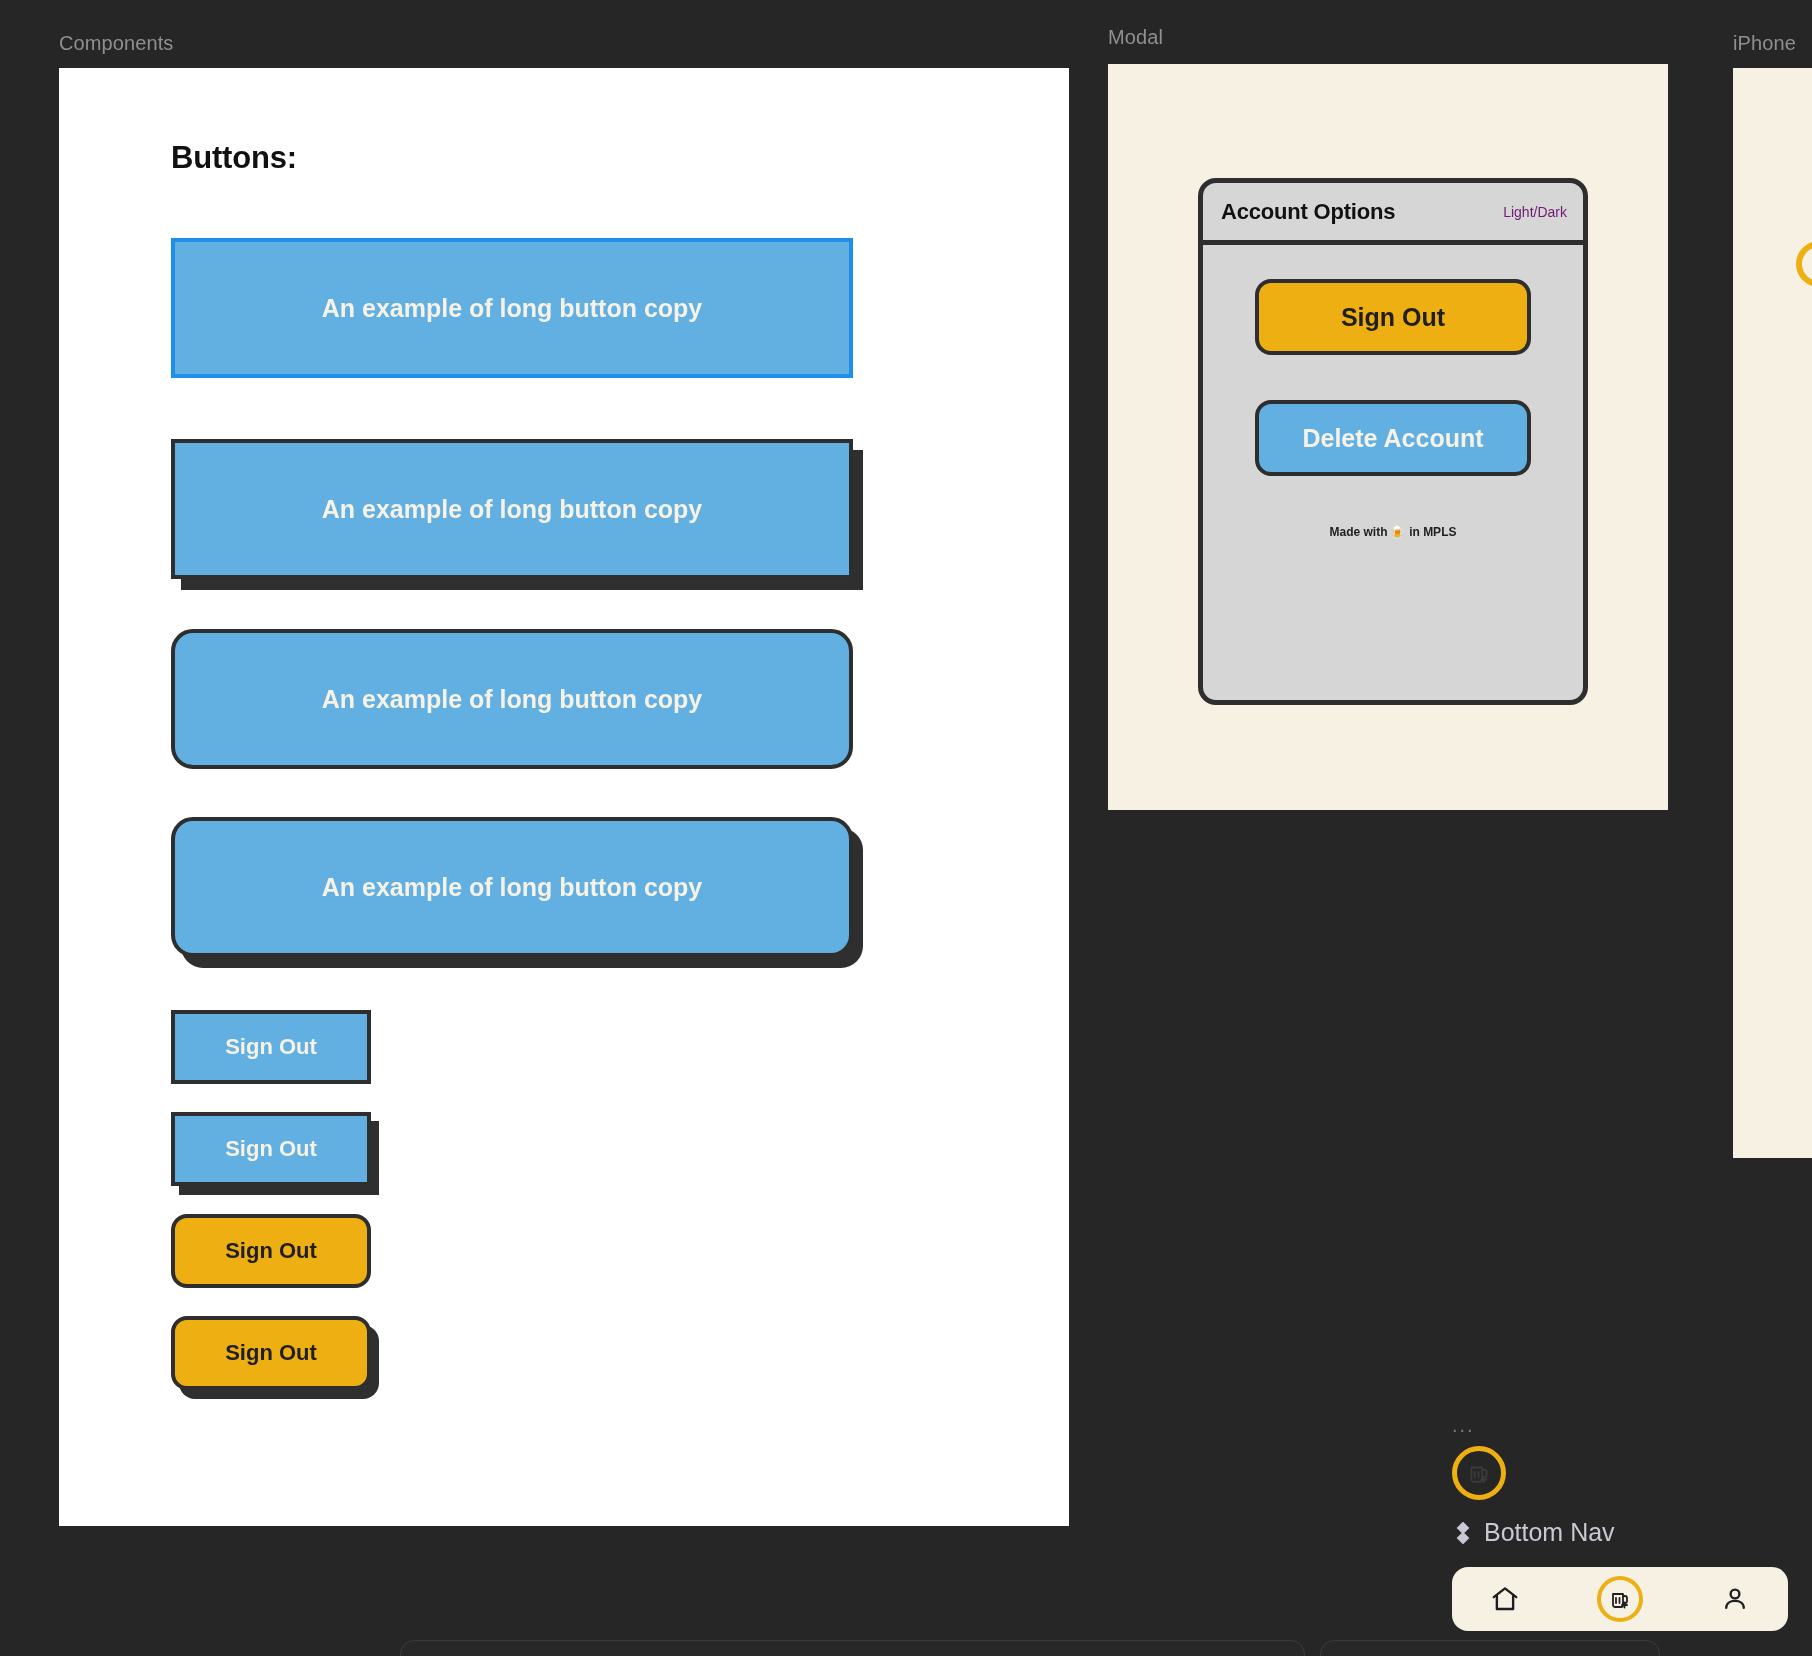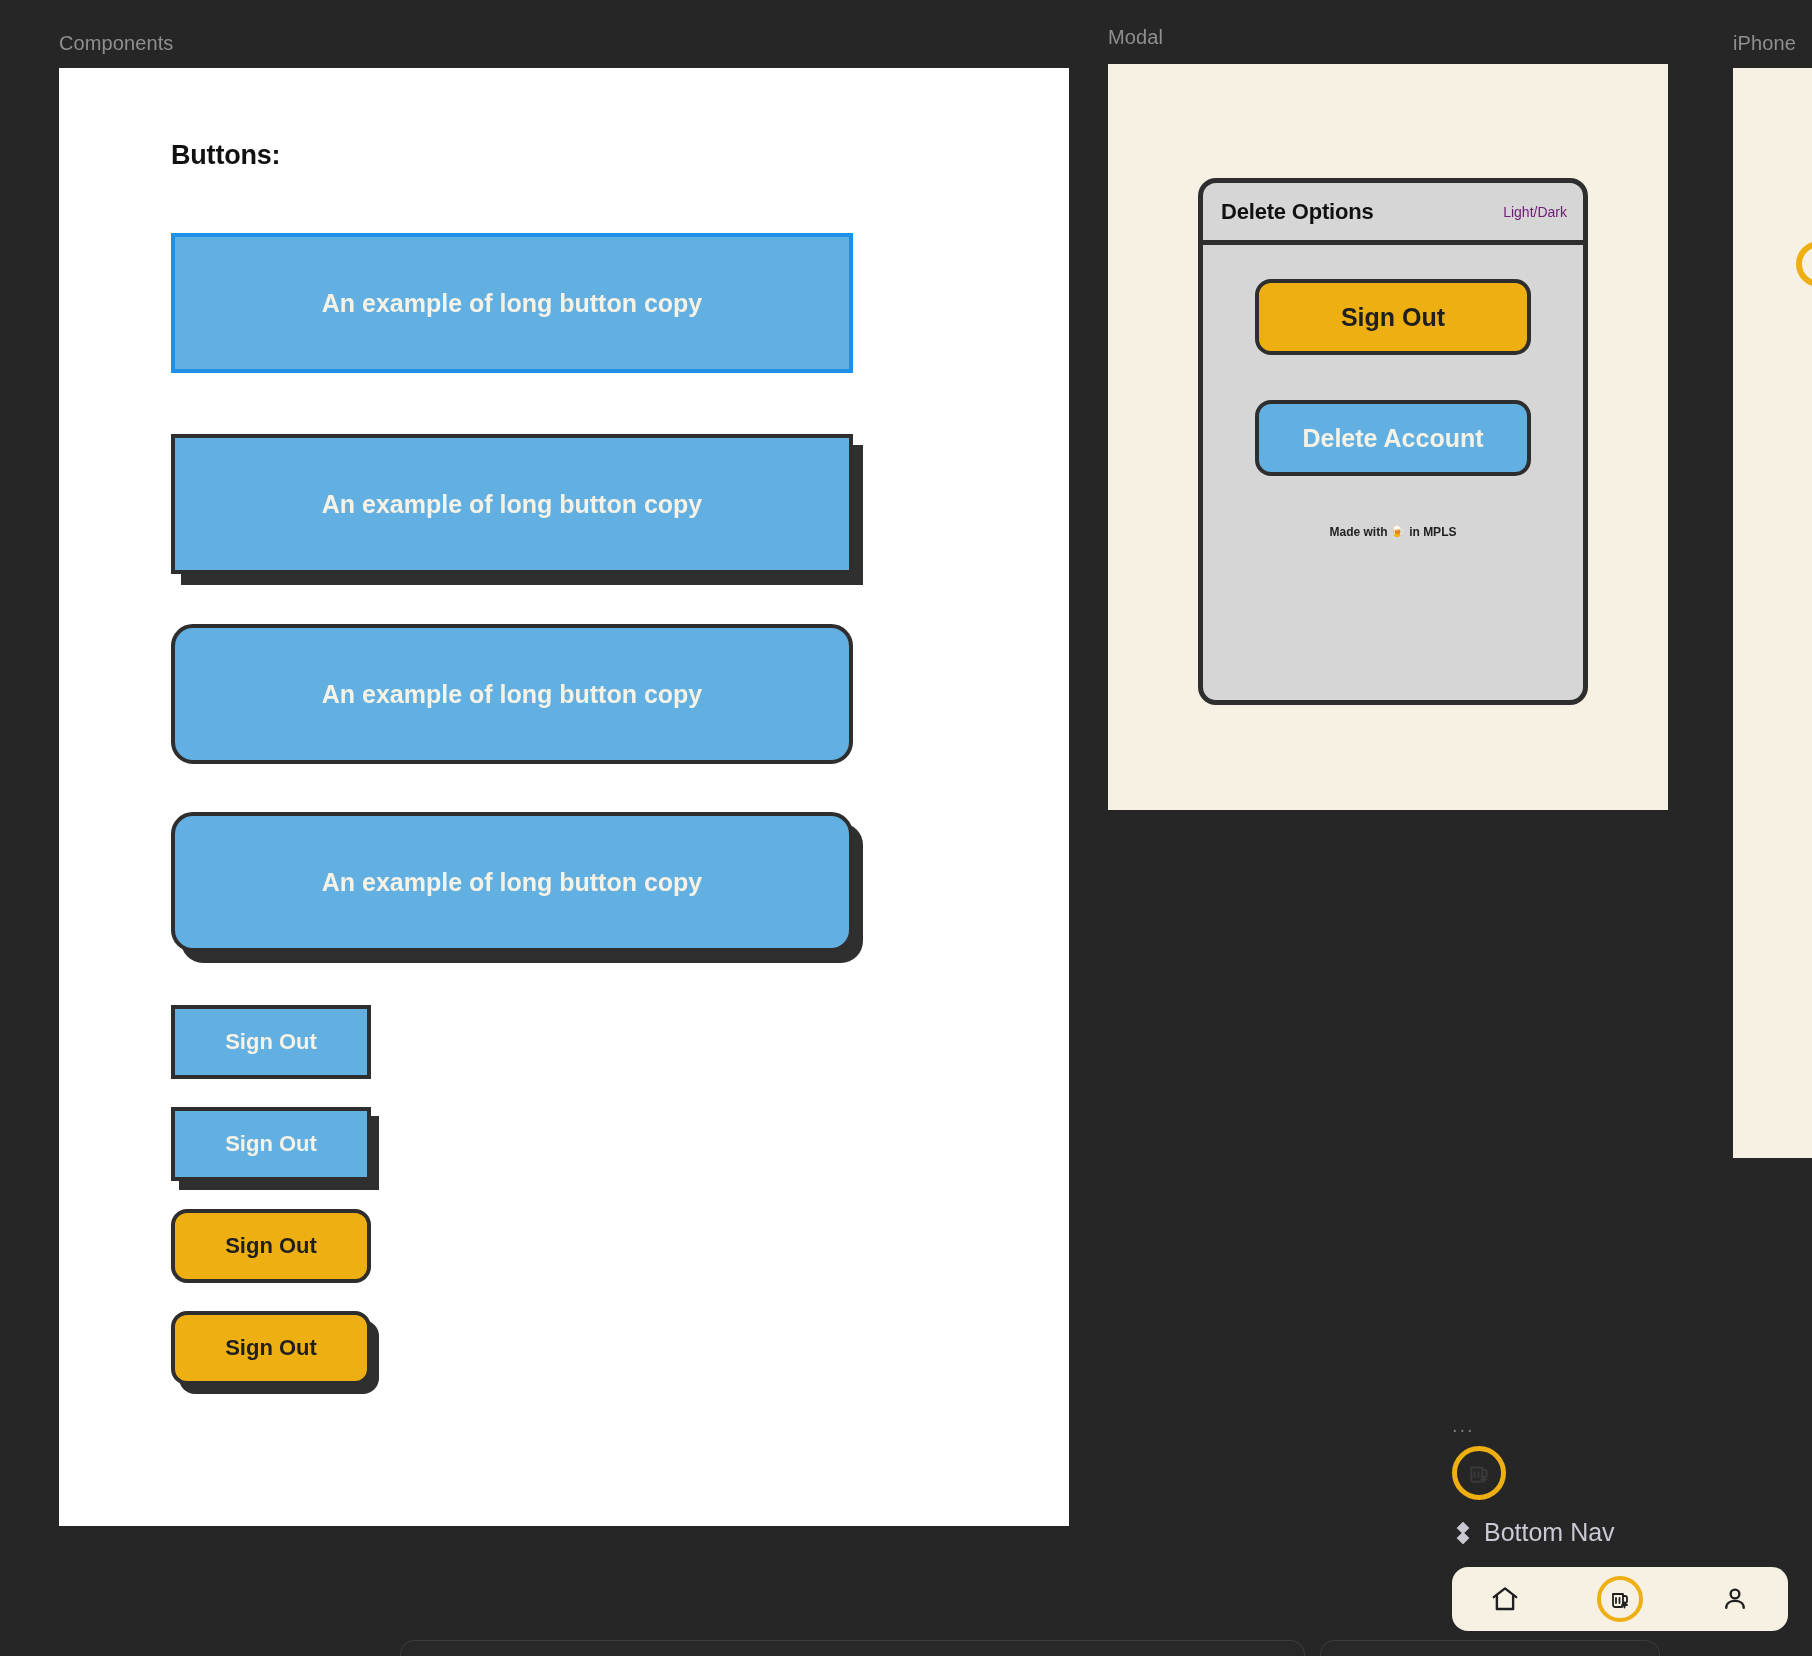--- a/index.html
+++ b/index.html
@@ -29,21 +29,21 @@
     left: 59px;
     top: 68px;
     width: 1010px;
     height: 1458px;
     background: #ffffff;
   }
 
   #components-inner { padding: 72px 0 0 112px; }
 
   .section-title {
-    font-size: 27px;
+    font-size: 31px;
     font-weight: 700;
     color: #111111;
     font-family: "Liberation Sans", sans-serif;
     letter-spacing: -0.2px;
     margin-bottom: 62px;
   }
 
   
   .btn {
     display: flex;
@@ -297,21 +297,21 @@
 
     <div class="btn btn-yellow btn-round btn-small shadowed">Sign Out</div>
 
   </div>
 </div>
 
 <div id="modal-frame">
   <div class="modal-card">
 
     <div class="modal-header">
-      <span class="modal-title">Delete Options</span>
+      <span class="modal-title">Account Options</span>
       <span class="modal-toggle">Light/Dark</span>
     </div>
 
     <div class="modal-body">
       <div class="btn btn-yellow modal-btn">Sign Out</div>
 
       <div class="btn btn-blue modal-btn">Delete Account</div>
 
 
       <div class="modal-footer">Made with 🍺 in MPLS</div>

